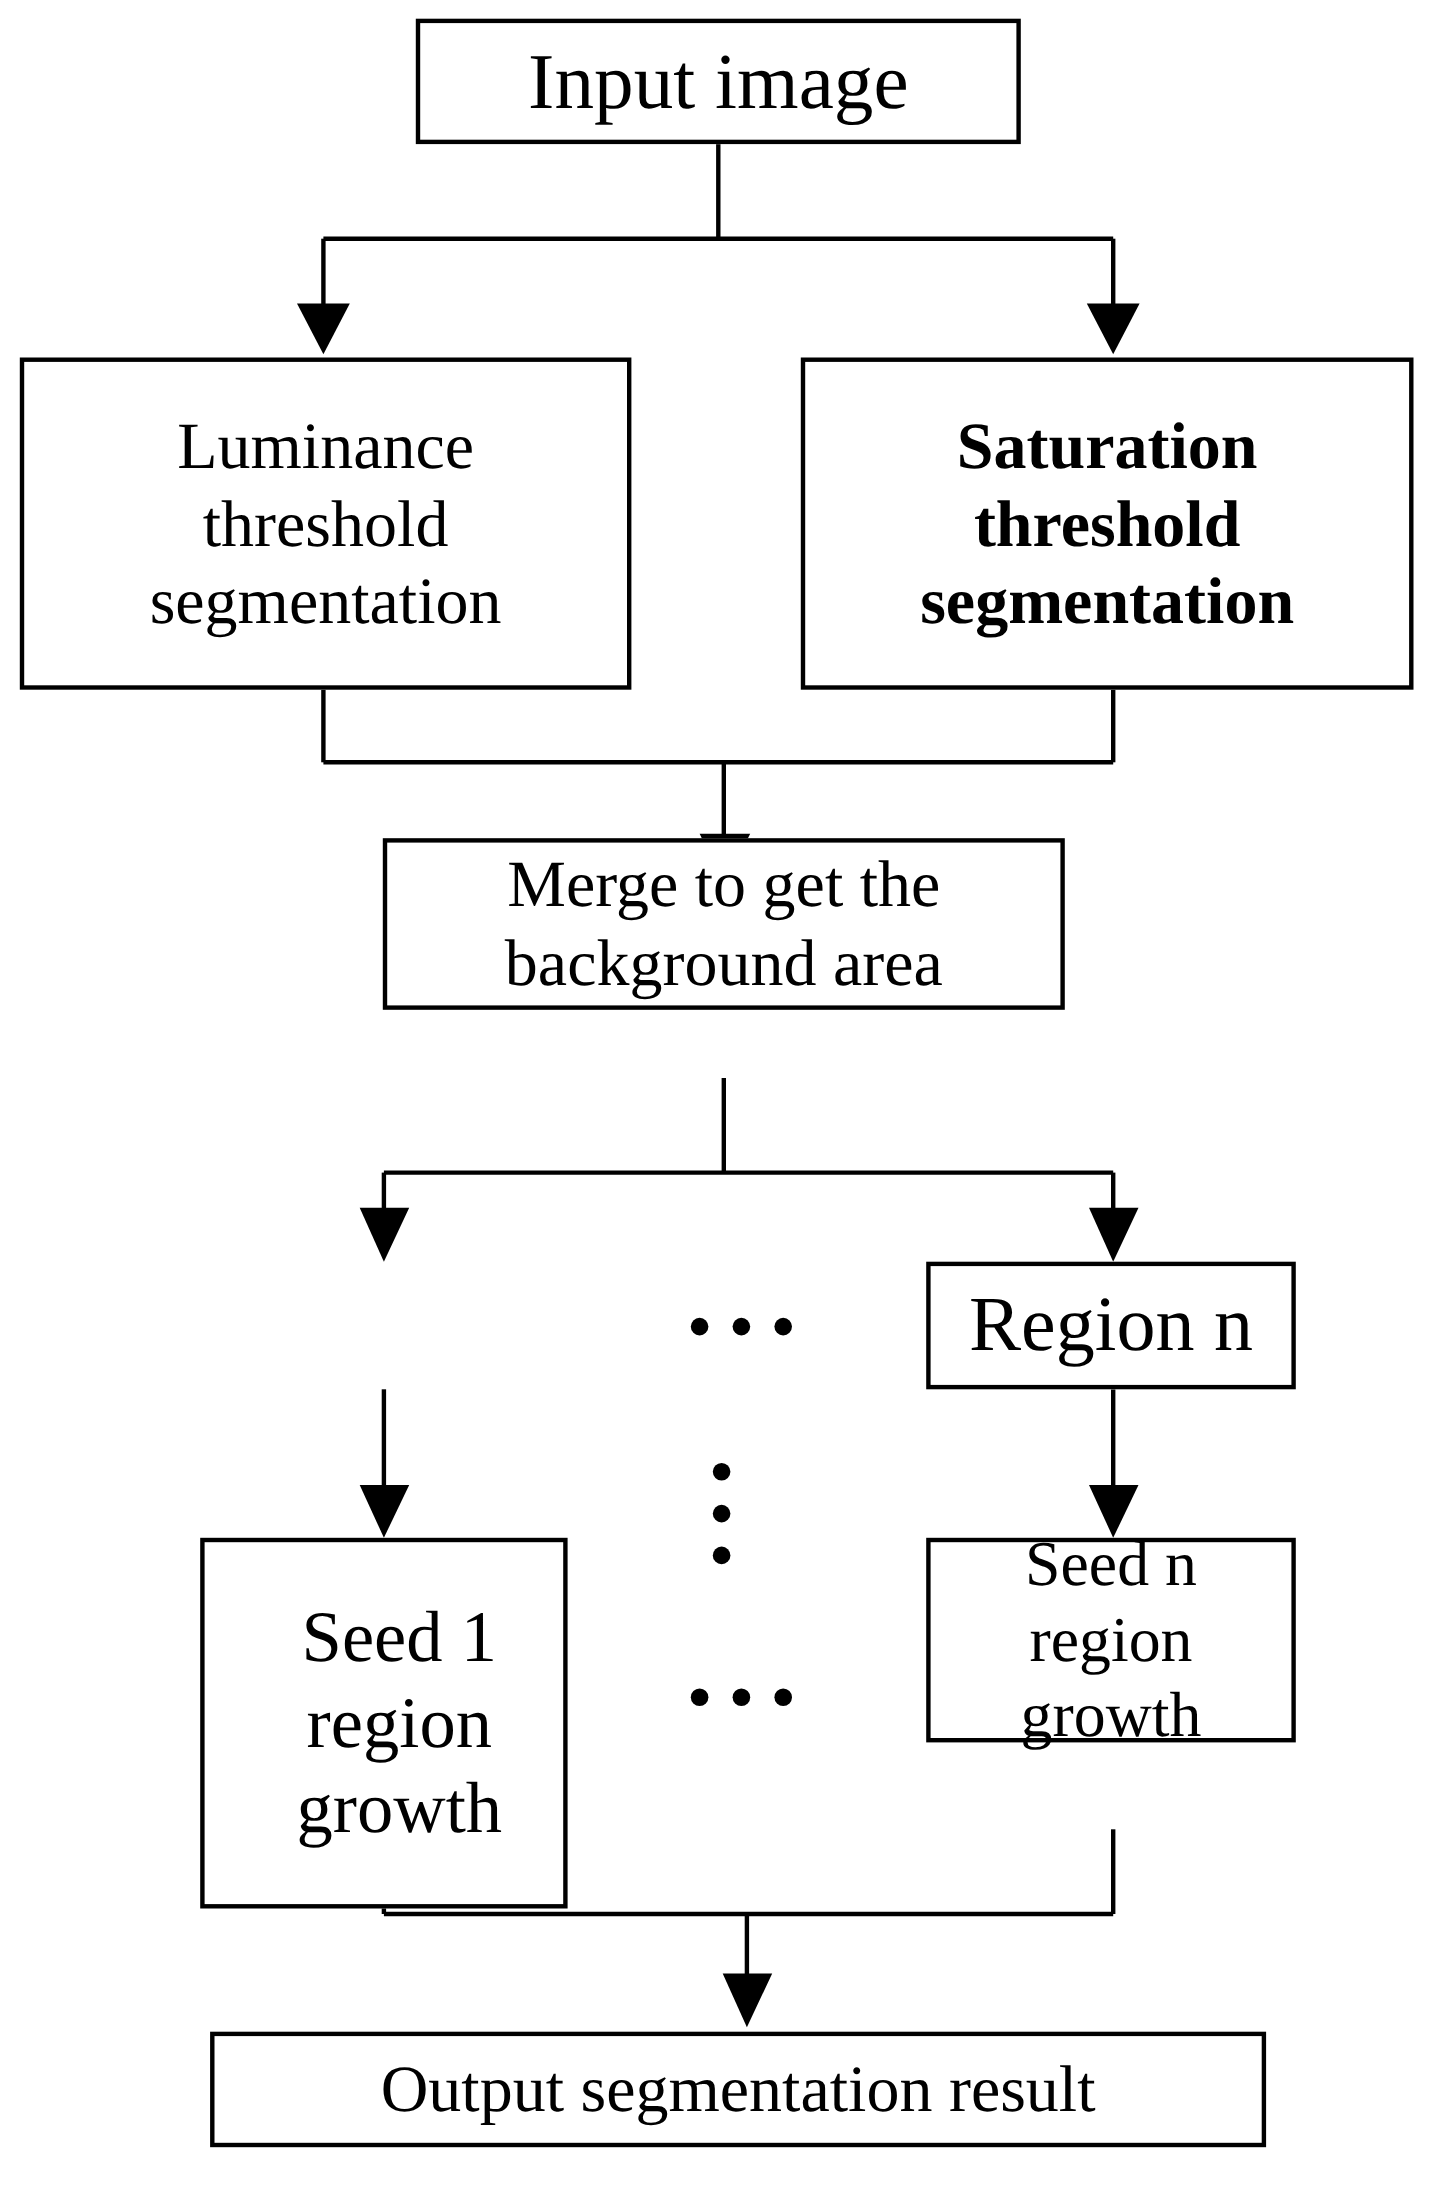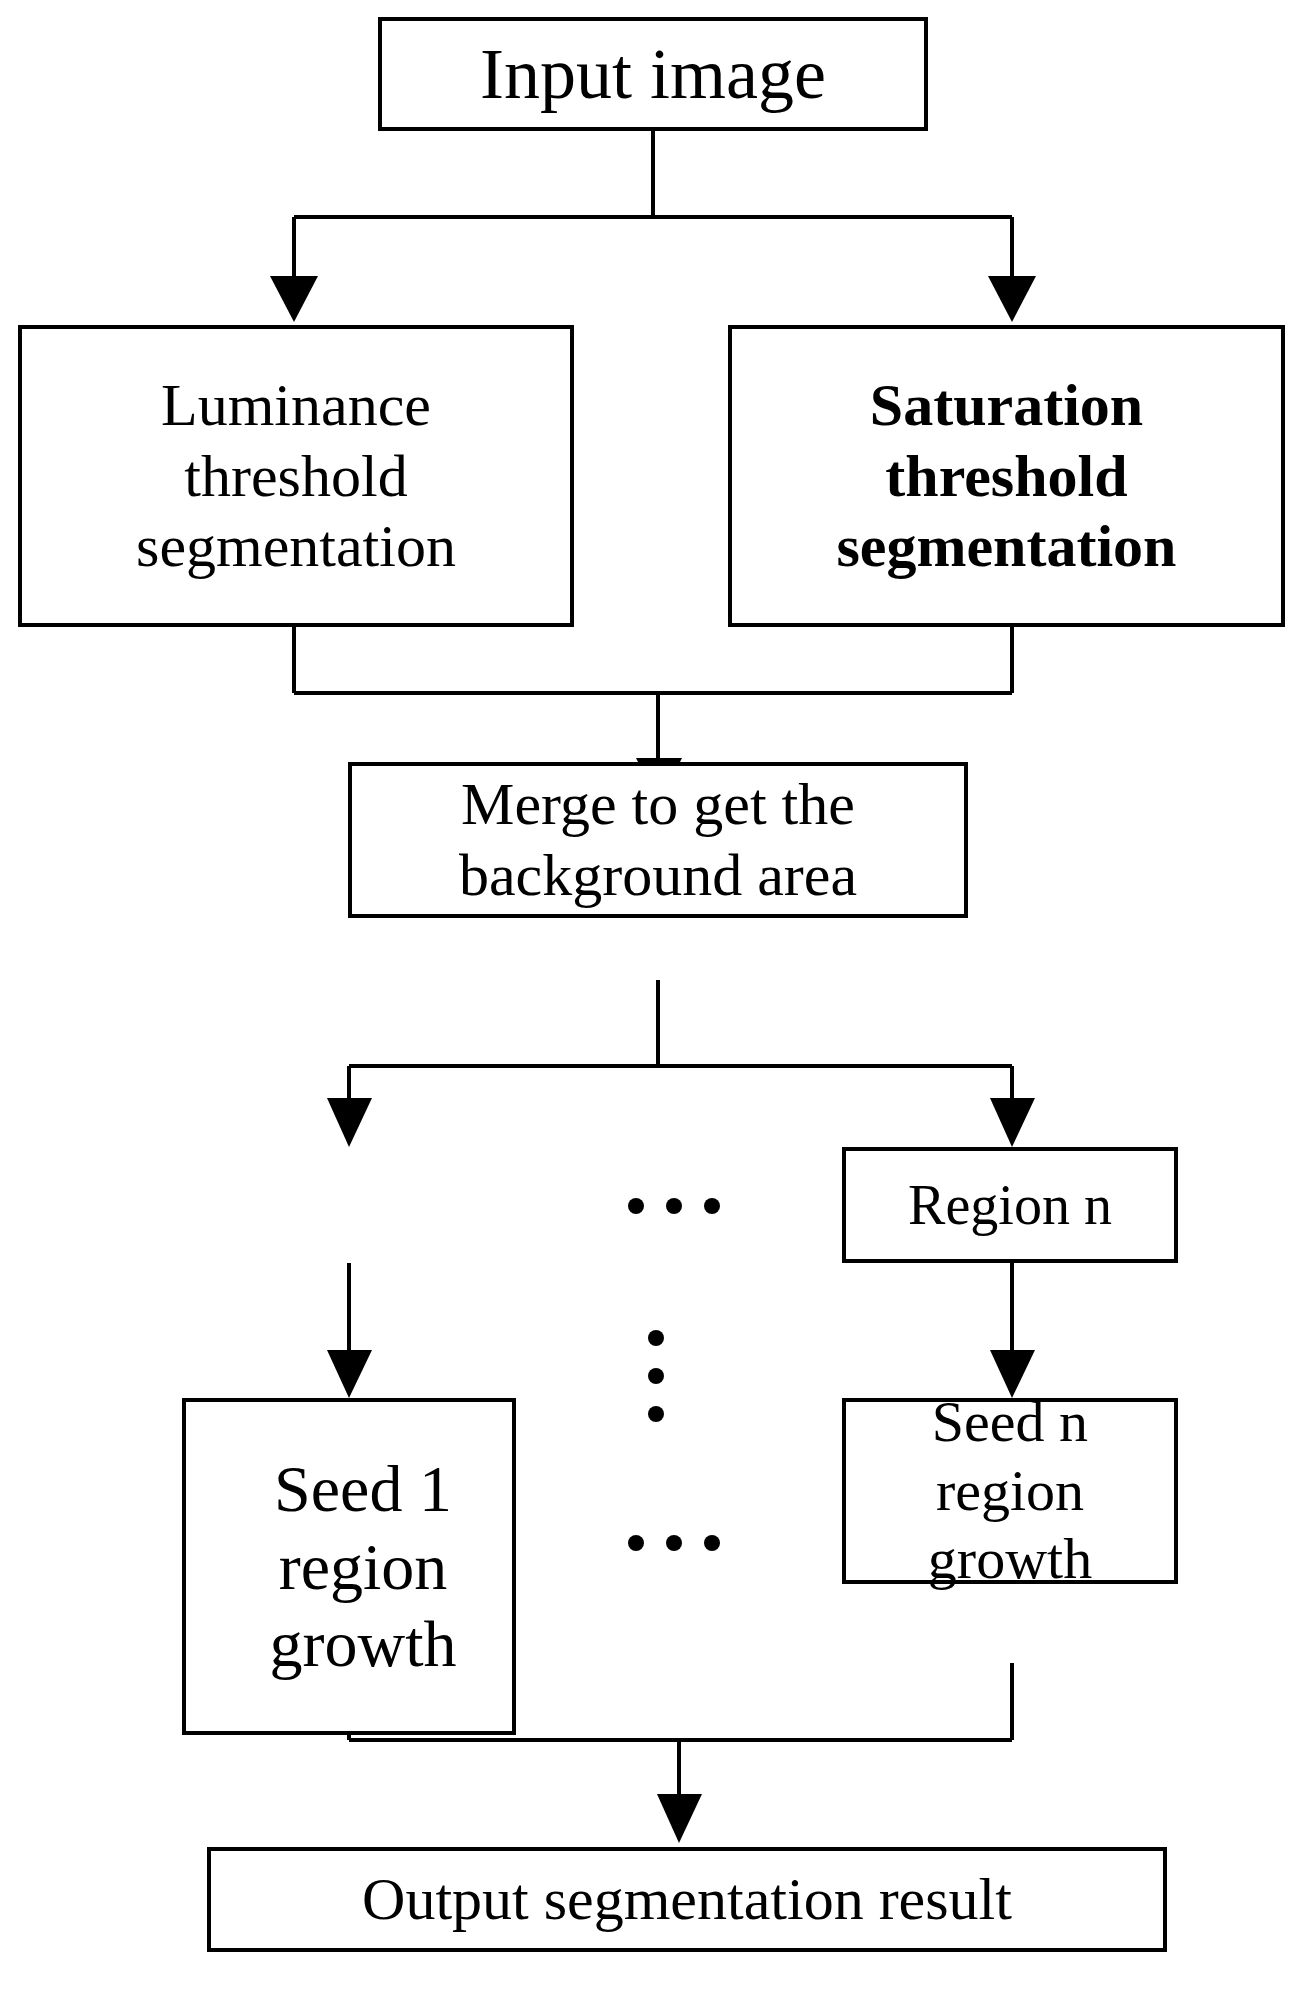--- a/index.html
+++ b/index.html
@@ -38,24 +38,24 @@
     text-align: center;
     line-height: 1.18;
     color: #000000;
     white-space: pre-line;
   }
   .node.n-input        { left: 378px;  top: 17px;   width: 550px;  height: 114px;  font-size: 72px; }
   .node.n-luminance    { left: 18px;   top: 325px;  width: 556px;  height: 302px;  font-size: 60px; }
   .node.n-saturation   { left: 728px;  top: 325px;  width: 557px;  height: 302px;  font-size: 60px; font-weight: bold; }
   .node.n-merge        { left: 348px;  top: 762px;  width: 620px;  height: 156px;  font-size: 60px; }
   .node.n-region1      { left: 182px;  top: 1147px; width: 334px;  height: 116px;  font-size: 58px; }
-  .node.n-regionn      { left: 842px;  top: 1147px; width: 336px;  height: 116px;  font-size: 56px; }
+  .node.n-regionn      { left: 842px;  top: 1147px; width: 336px;  height: 116px;  font-size: 71px; }
   .node.n-seed1        { left: 182px;  top: 1398px; width: 334px;  height: 337px;  font-size: 66px; padding-left: 28px; }
   .node.n-seedn        { left: 842px;  top: 1398px; width: 336px;  height: 186px;  font-size: 58px; }
-  .node.n-output       { left: 207px;  top: 1847px; width: 960px;  height: 105px;  font-size: 60px; }
+  .node.n-output       { left: 191px;  top: 1847px; width: 960px;  height: 105px;  font-size: 60px; }
 
   .ellipsis-h {
     position: absolute;
     display: flex;
     align-items: center;
     gap: 22px;
   }
   .ellipsis-v {
     position: absolute;
     display: flex;

